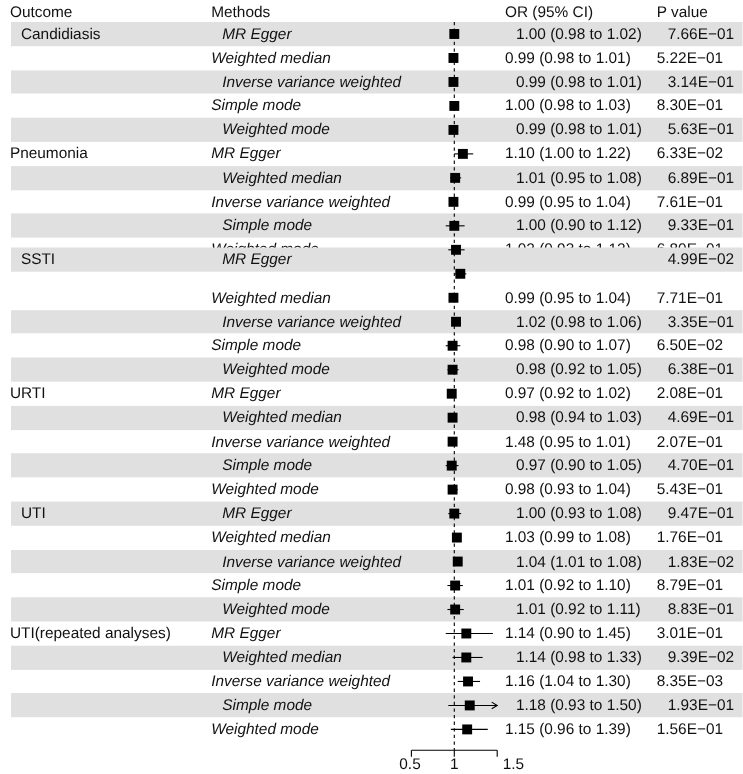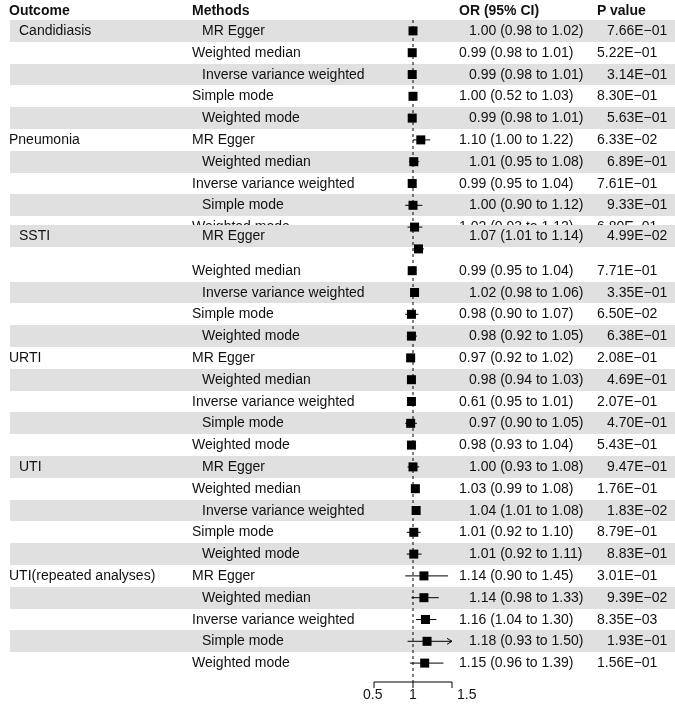--- a/index.html
+++ b/index.html
@@ -1,23 +1,23 @@
 <!DOCTYPE html>
 <html><head>
 <meta charset="utf-8">
 <style>
   html, body { margin: 0; padding: 0; background: #ffffff; }
   body { width: 675px; height: 704px; position: relative; overflow: hidden;
          font-family: "Liberation Sans", sans-serif; color: #111; }
-  .hdr { position: absolute; top: 0; height: 36px; line-height: 20px; font-size: 14px; font-weight: bold; text-align: right; }
+  .hdr { position: absolute; top: 0; height: 36px; line-height: 20px; font-size: 14px; font-weight: normal; text-align: right; }
   .row { position: absolute; left: 0; width: 675px; height: 21.8px; line-height: 21.8px; font-size: 14px; }
   .row.shade { background: #e0e0e0; margin-left: 10px; }
   .cell { position: absolute; top: 0; white-space: nowrap; }
   .c-outcome { left: 9px; }
-  .c-method { left: 192px; }
+  .c-method { left: 192px; font-style: italic; }
   .c-or { left: 459px; }
   .c-p { left: 597px; }
   svg#plot { position: absolute; left: 0; top: 0; }
   .axis-lbl { position: absolute; font-size: 14px; top: 686px; }
 </style>
 </head>
 <body>
 
 <div class="hdr" style="left:9px;">Outcome</div>
 <div class="hdr" style="left:192px;">Methods</div>
@@ -39,21 +39,21 @@
     </div>
     <div class="row shade" style="top: 63.6px;">
       <span class="cell c-outcome"></span>
       <span class="cell c-method">Inverse variance weighted</span>
       <span class="cell c-or">0.99 (0.98 to 1.01)</span>
       <span class="cell c-p">3.14E−01</span>
     </div>
     <div class="row" style="top: 85.4px;">
       <span class="cell c-outcome"></span>
       <span class="cell c-method">Simple mode</span>
-      <span class="cell c-or">1.00 (0.52 to 1.03)</span>
+      <span class="cell c-or">1.00 (0.98 to 1.03)</span>
       <span class="cell c-p">8.30E−01</span>
     </div>
     <div class="row shade" style="top: 107.2px;">
       <span class="cell c-outcome"></span>
       <span class="cell c-method">Weighted mode</span>
       <span class="cell c-or">0.99 (0.98 to 1.01)</span>
       <span class="cell c-p">5.63E−01</span>
     </div>
     <div class="row" style="top: 129px; padding-left: 24px;">
       <span class="cell c-outcome">Pneumonia</span>
@@ -81,21 +81,20 @@
     </div>
     <div class="row" style="top: 216.2px;">
       <span class="cell c-outcome"></span>
       <span class="cell c-method">Weighted mode</span>
       <span class="cell c-or">1.02 (0.93 to 1.12)</span>
       <span class="cell c-p">6.80E−01</span>
     </div>
     <div class="row shade" style="top: 225px;">
       <span class="cell c-outcome">SSTI</span>
       <span class="cell c-method">MR Egger</span>
-      <span class="cell c-or">1.07 (1.01 to 1.14)</span>
       <span class="cell c-p">4.99E−02</span>
     </div>
     <div class="row" style="top: 259.8px;">
       <span class="cell c-outcome"></span>
       <span class="cell c-method">Weighted median</span>
       <span class="cell c-or">0.99 (0.95 to 1.04)</span>
       <span class="cell c-p">7.71E−01</span>
     </div>
     <div class="row shade" style="top: 281.6px;">
       <span class="cell c-outcome"></span>
@@ -123,21 +122,21 @@
     </div>
     <div class="row shade" style="top: 368.8px;">
       <span class="cell c-outcome"></span>
       <span class="cell c-method">Weighted median</span>
       <span class="cell c-or">0.98 (0.94 to 1.03)</span>
       <span class="cell c-p">4.69E−01</span>
     </div>
     <div class="row" style="top: 390.6px;">
       <span class="cell c-outcome"></span>
       <span class="cell c-method">Inverse variance weighted</span>
-      <span class="cell c-or">0.61 (0.95 to 1.01)</span>
+      <span class="cell c-or">1.48 (0.95 to 1.01)</span>
       <span class="cell c-p">2.07E−01</span>
     </div>
     <div class="row shade" style="top: 412.4px;">
       <span class="cell c-outcome"></span>
       <span class="cell c-method">Simple mode</span>
       <span class="cell c-or">0.97 (0.90 to 1.05)</span>
       <span class="cell c-p">4.70E−01</span>
     </div>
     <div class="row" style="top: 434.2px;">
       <span class="cell c-outcome"></span>

